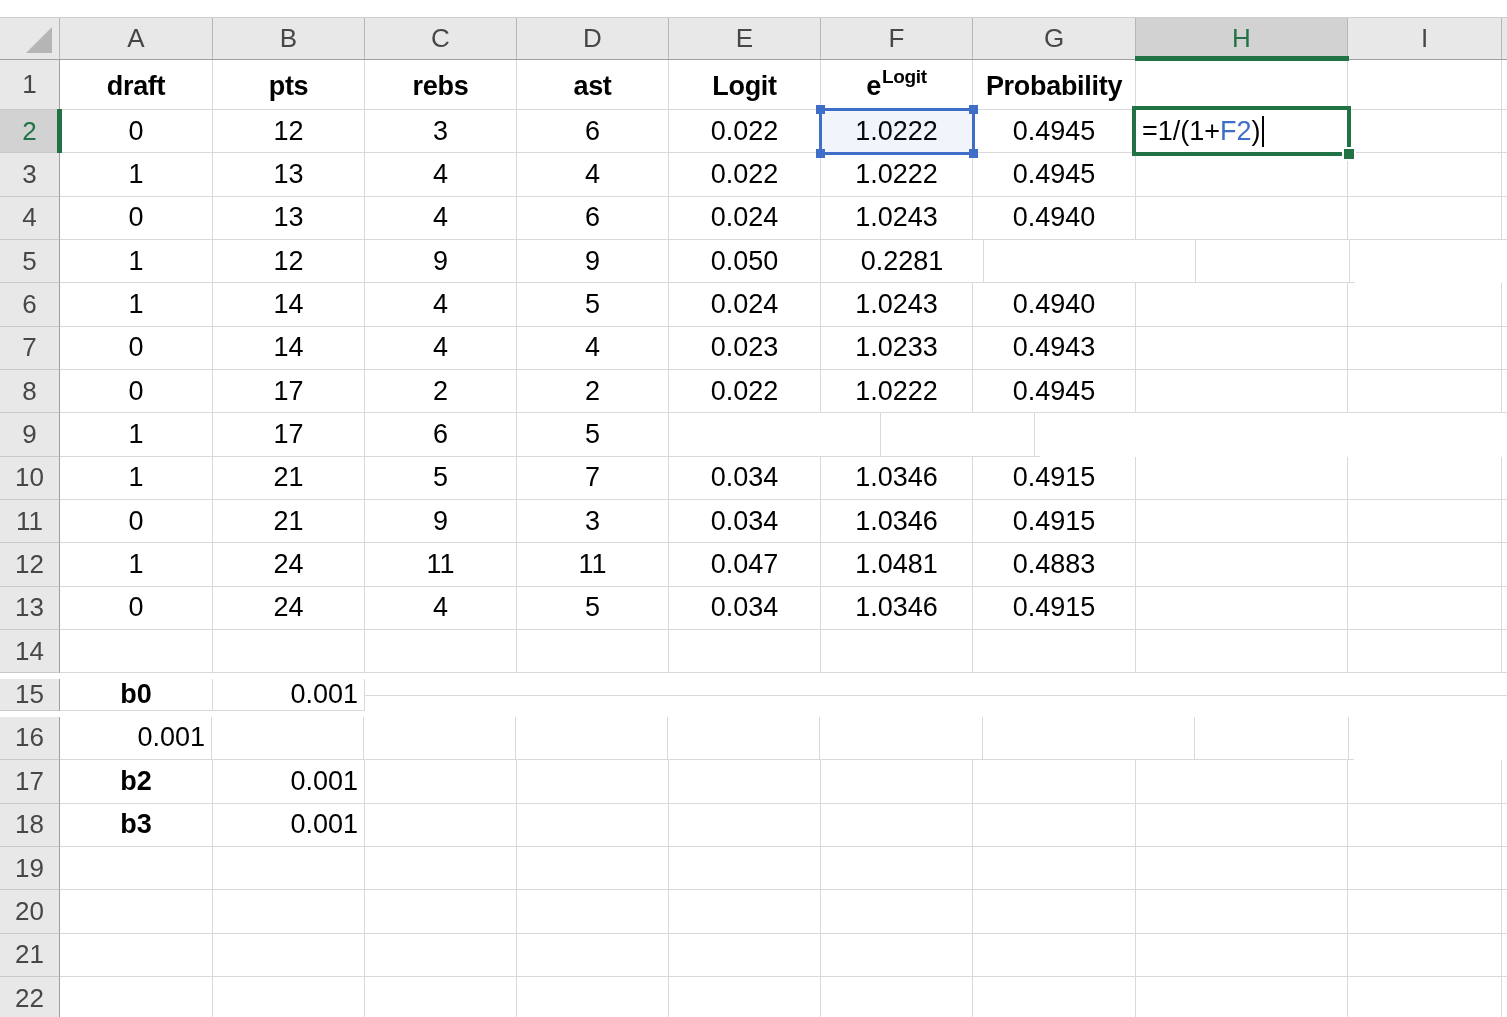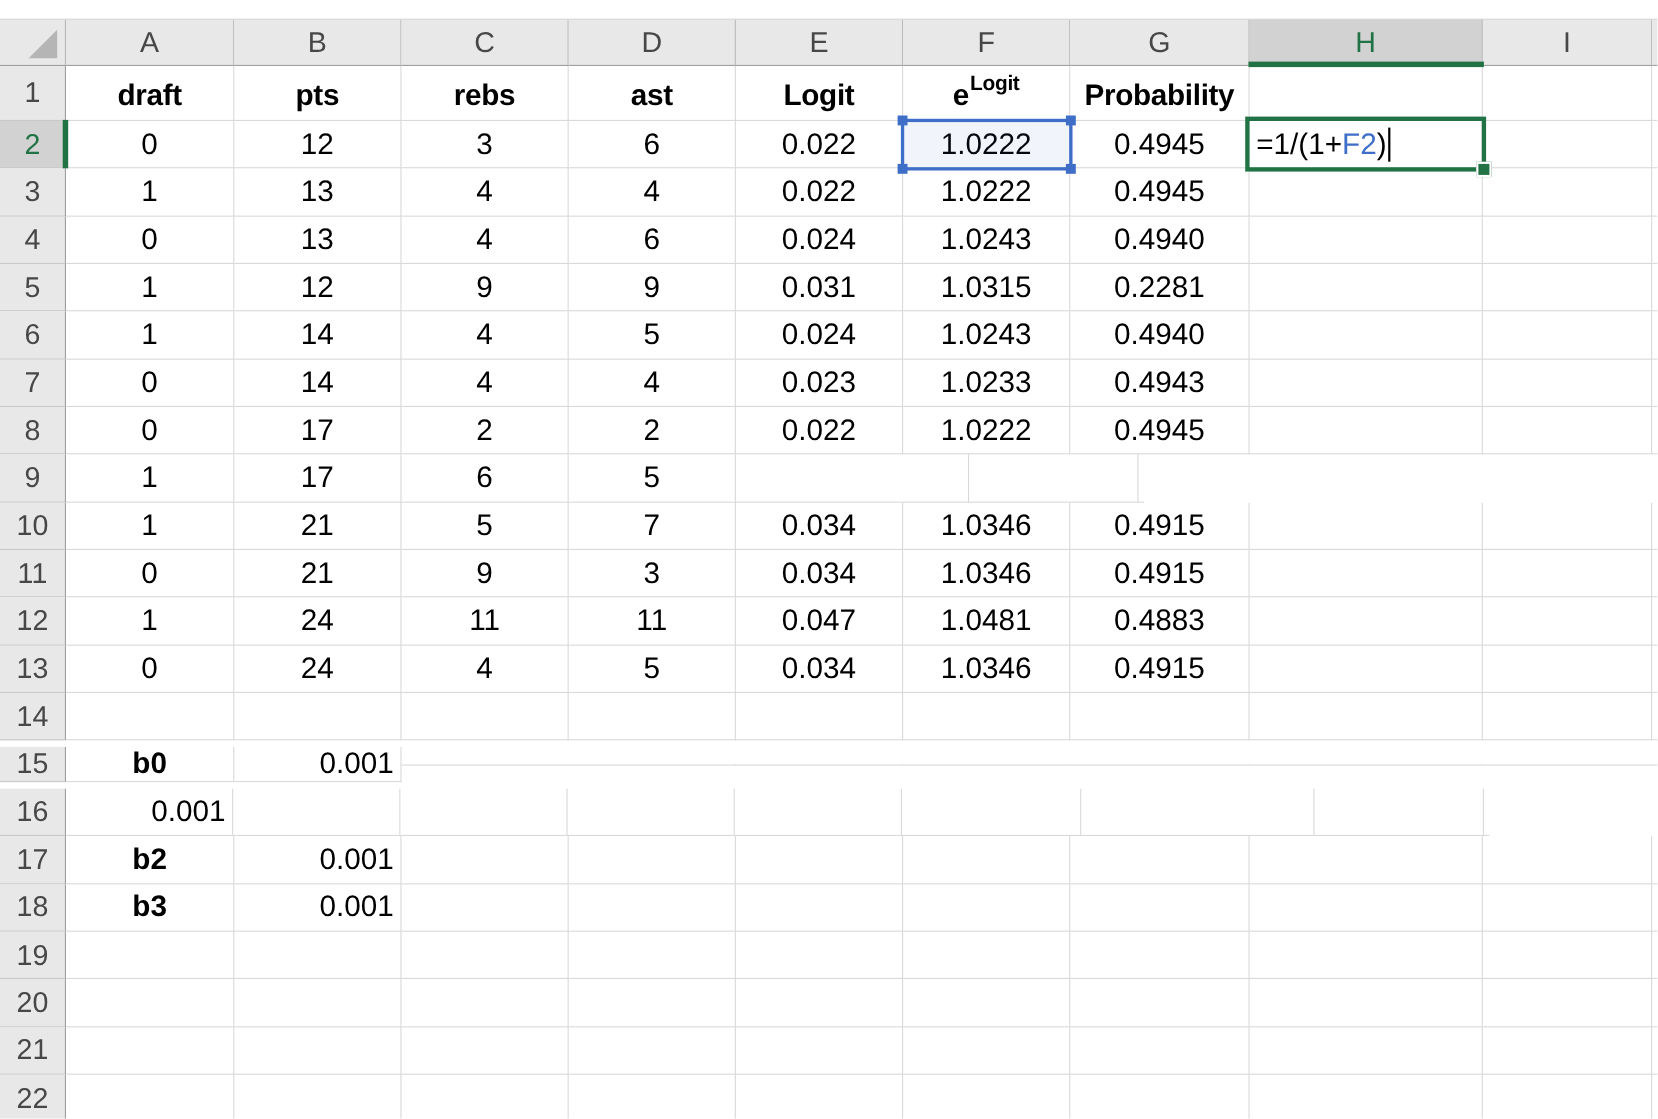--- a/index.html
+++ b/index.html
@@ -153,22 +153,21 @@
         <div class="cell" style="width: 212px;"></div>
         <div class="cell" style="width: 154px;"></div>
         <div class="cell noline-r" style="width: 5px;"></div>
       </div>
       <div class="row" style="height: 43.35px;">
         <div class="rh">5</div>
         <div class="cell" style="width: 153px;">1</div>
         <div class="cell" style="width: 152px;">12</div>
         <div class="cell" style="width: 152px;">9</div>
         <div class="cell" style="width: 152px;">9</div>
-        <div class="cell" style="width: 152px;">0.031</div>
-        <div class="cell" style="width: 152px;">1.0315</div>
+        <div class="cell" style="width: 152px;">0.050</div>
         <div class="cell" style="width: 163px;">0.2281</div>
         <div class="cell" style="width: 212px;"></div>
         <div class="cell" style="width: 154px;"></div>
         <div class="cell noline-r" style="width: 5px;"></div>
       </div>
       <div class="row" style="height: 43.35px;">
         <div class="rh">6</div>
         <div class="cell" style="width: 153px;">1</div>
         <div class="cell" style="width: 152px;">14</div>
         <div class="cell" style="width: 152px;">4</div>

